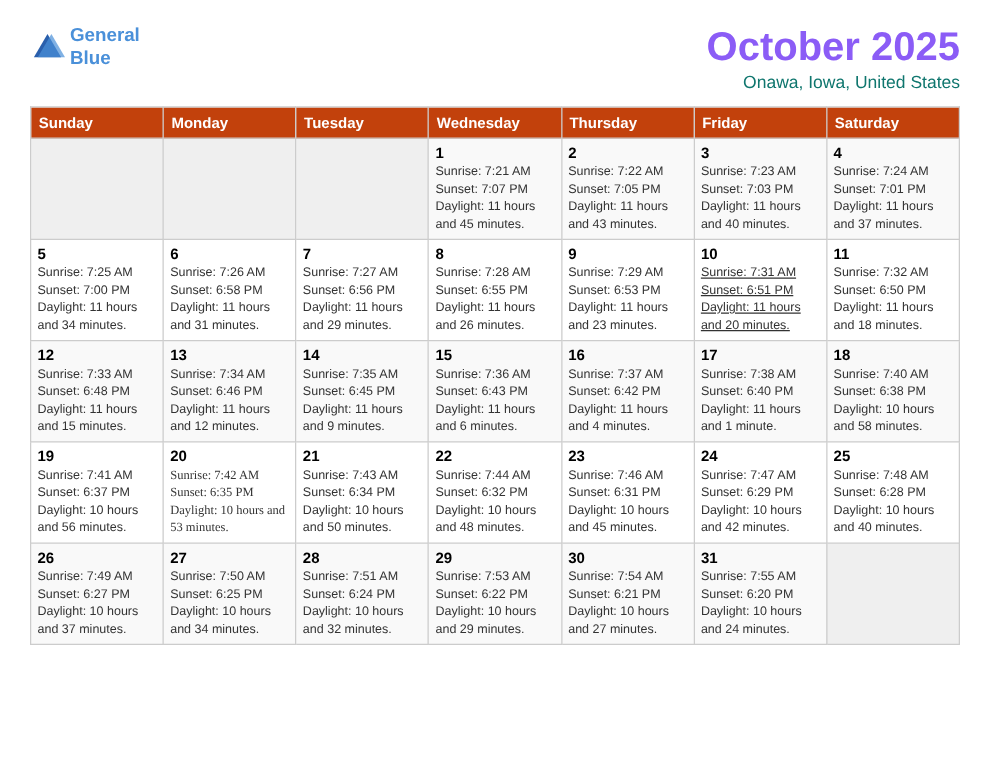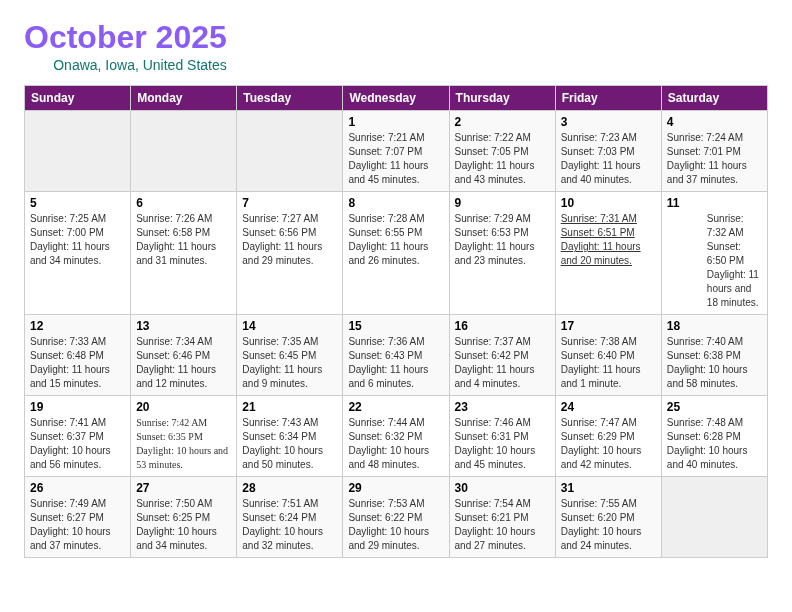--- a/index.html
+++ b/index.html
@@ -55,21 +55,21 @@
       font-size: 14px;
       color: #0f766e;
       margin-top: 2px;
     }
     .calendar {
       width: 100%;
       border-collapse: collapse;
       font-size: 11px;
     }
     .calendar th {
-      background: #701a75;
+      background: #c2410c;
       color: #fff;
       text-align: left;
       padding: 5px 6px;
       font-size: 12px;
       font-weight: bold;
       border: 1px solid #ccc;
     }
     .calendar td {
       border: 1px solid #ccc;
       vertical-align: top;
@@ -97,20 +97,30 @@
     }
     .empty-cell {
       background: #efefef !important;
     }
   </style>
 </head>
 <body>
 
 <div class="page">
   <div class="header">
+    <div class="logo">
+      <svg class="logo-icon" viewBox="0 0 36 36">
+        <polygon points="18,4 32,28 4,28" fill="#2a5fac"></polygon>
+        <polygon points="22,4 36,28 8,28" fill="#4a90d9" opacity="0.7"></polygon>
+      </svg>
+      <div class="logo-text">
+        <div><span>General</span></div>
+        <div><span style="color:#4a90d9">Blue</span></div>
+      </div>
+    </div>
     <div class="title-block">
       <div class="month-title">October 2025</div>
       <div class="location">Onawa, Iowa, United States</div>
     </div>
   </div>
 
   <table class="calendar">
     <thead>
       <tr>
       <th>Sunday</th>
@@ -184,21 +194,21 @@
 Daylight: 11 hours and 23 minutes.</div>
           </td>
           <td>
             <span class="day-num">10</span>
             <div class="day-info" style="white-space: pre-line; text-decoration: underline;">Sunrise: 7:31 AM
 Sunset: 6:51 PM
 Daylight: 11 hours and 20 minutes.</div>
           </td>
           <td>
             <span class="day-num">11</span>
-            <div class="day-info" style="white-space: pre-line; margin-left: 40px;">Sunrise: 7:32 AM
+            <div class="day-info" style="white-space: pre-line;">Sunrise: 7:32 AM
 Sunset: 6:50 PM
 Daylight: 11 hours and 18 minutes.</div>
           </td>
         </tr>
         <tr>
           <td>
             <span class="day-num">12</span>
             <div class="day-info" style="white-space: pre-line;">Sunrise: 7:33 AM
 Sunset: 6:48 PM
 Daylight: 11 hours and 15 minutes.</div>

